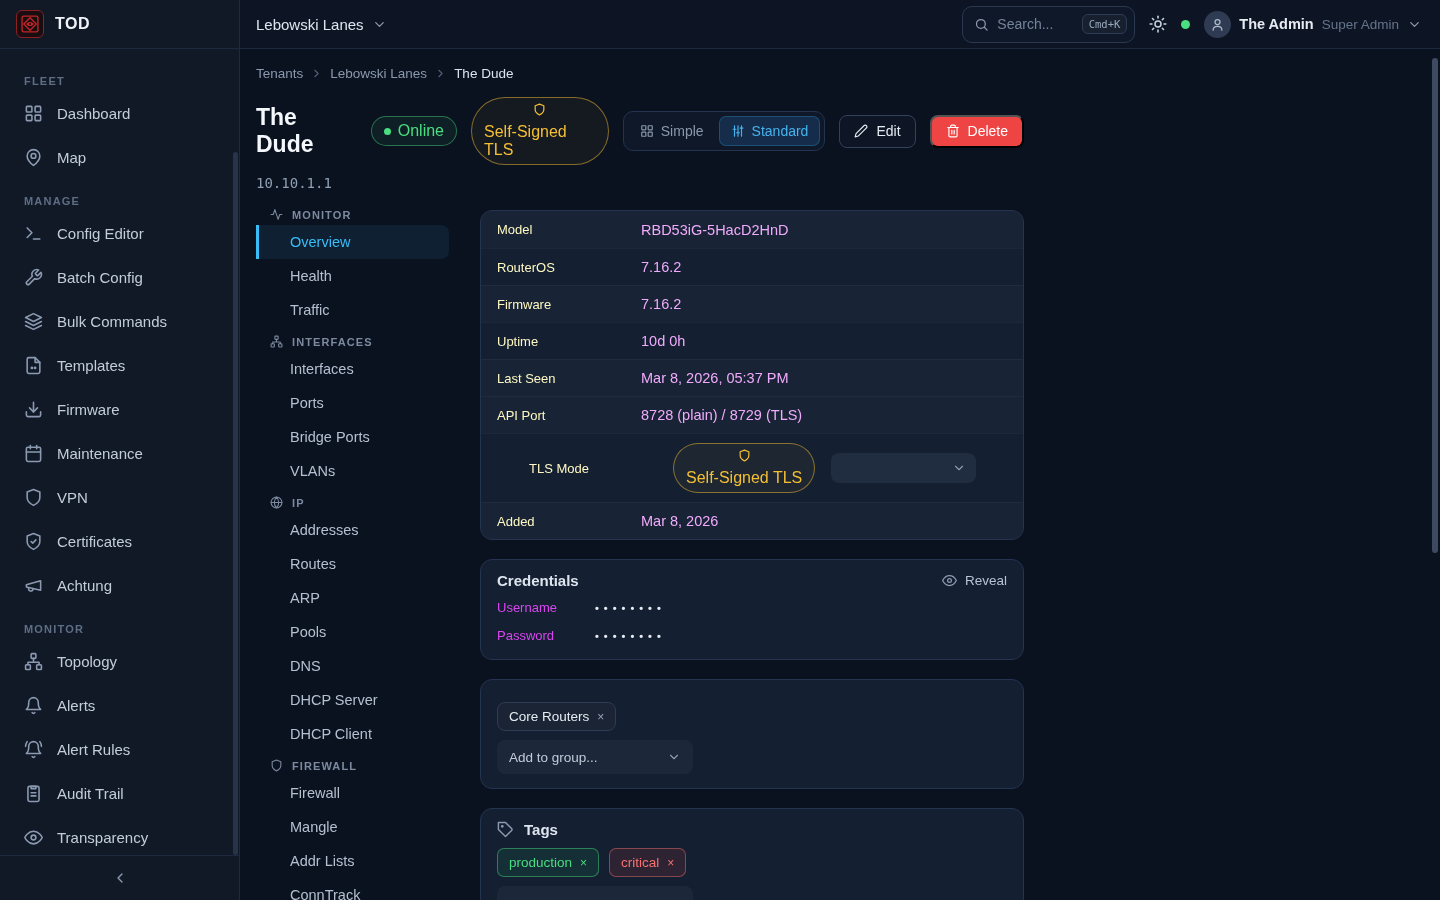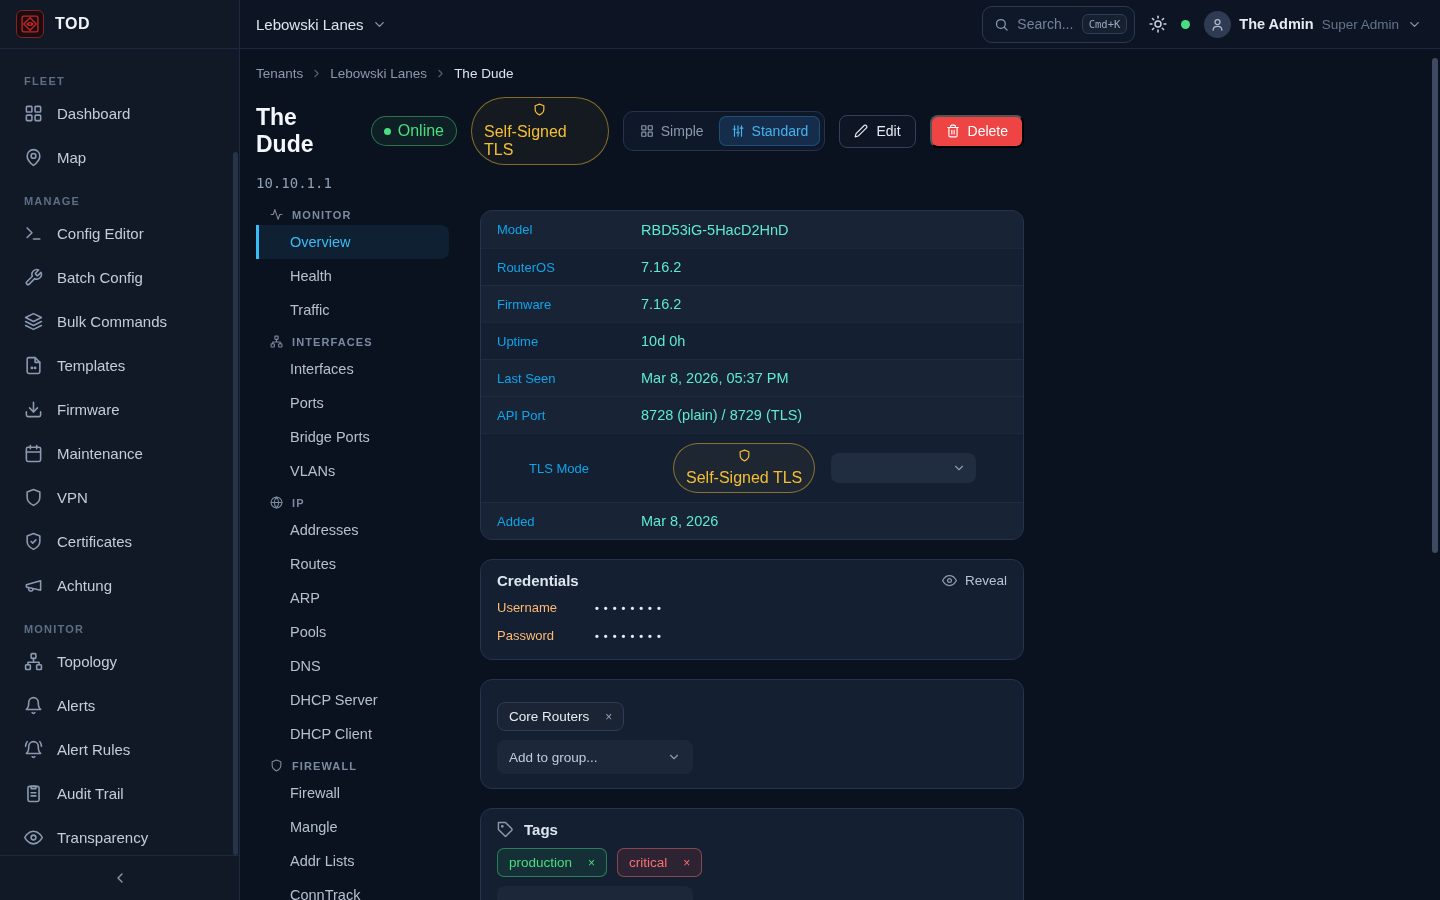--- a/index.html
+++ b/index.html
@@ -28,21 +28,21 @@
     background:#273349; border-radius:3px; }
 
   
   .main { flex:1; display:flex; flex-direction:column; position:relative; background:#0a111f; }
   .topbar { height:49px; min-height:49px; background:#0d1524; border-bottom:1px solid #1d2940;
     display:flex; align-items:center; padding:0 18px 0 16px; }
   .tenant { display:flex; align-items:center; gap:8px; font-size:15px; color:#dde5ef;
     cursor:pointer; }
   .tenant .icn { color:#8b9ab0; }
   .top-right { margin-left:auto; display:flex; align-items:center; gap:14px; }
-  .searchbox { width:153px; height:37px; border:1px solid #2a3850; border-radius:10px;
+  .searchbox { width:173px; height:37px; border:1px solid #2a3850; border-radius:10px;
     background:#0f1829; display:flex; align-items:center; gap:8px; padding:0 7px 0 11px;
     cursor:text; }
   .searchbox .icn { color:#8b9ab0; }
   .search-ph { font-size:14px; color:#74839b; flex:1; }
   .kbd { font-size:10.5px; color:#9aa8bc; border:1px solid #2e3c55; background:#16202f;
     border-radius:6px; padding:3px 6px; font-family:"DejaVu Sans Mono", monospace; }
   .sun-btn { color:#cbd5e1; display:flex; cursor:pointer; }
   .conn-dot { width:9px; height:9px; border-radius:50%; background:#4ade80; }
   .avatar { width:27px; height:27px; border-radius:50%; background:#2e3b52; display:flex;
     align-items:center; justify-content:center; color:#aebbce; }
@@ -90,38 +90,38 @@
     color:#b4c0d0; cursor:pointer; border-left:3px solid transparent; border-radius:0 8px 8px 0; }
   .sn-item.active { color:#38bdf8; background:rgba(56,189,248,.09); border-left-color:#38bdf8; }
 
   
   .cards { margin-left:31px; width:552px; margin-top:10px; }
   .card { background:#141f31; border:1px solid #243350; border-radius:12px; margin-bottom:19px;
     overflow:hidden; }
   .drow { display:flex; align-items:center; padding:9px 16px; min-height:37px; }
   .drow.alt { background:rgba(148,163,184,.035); }
   .drow + .drow { border-top:1px solid rgba(148,163,184,.07); }
-  .drow-label { width:144px; min-width:144px; font-size:13px; color:#0ea5e9; }
-  .drow-value { font-size:14.5px; color:#5eead4;text-align:center; }
+  .drow-label { width:144px; min-width:144px; font-size:13px; color:#fef9c3; }
+  .drow-value { font-size:14.5px; color:#f0abfc;text-align:center; }
   .tls-cell { display:flex; align-items:center; gap:16px; }
   .tls-select { width:145px; height:30px; background:#202c40; border-radius:8px; display:flex;
     align-items:center; justify-content:flex-end; padding:0 10px; color:#8b9ab0; cursor:pointer; }
 
   .card-pad { padding:12px 16px 14px; }
   .card-head { display:flex; align-items:center; gap:10px; font-size:15px; font-weight:700;
     color:#dde5ef; }
   .card-head .icn { color:#8b9ab0; display:flex; }
   .reveal-btn { margin-left:auto; display:flex; align-items:center; gap:8px; font-size:13.5px;
     font-weight:400; color:#b8c4d4; cursor:pointer; }
   .cred-row { display:flex; align-items:center; margin-top:9px; height:19px; }
-  .cred-label { width:98px; font-size:13px; color:#fdba74; }
+  .cred-label { width:98px; font-size:13px; color:#d946ef; }
   .cred-dots { font-size:11px; letter-spacing:5px; color:#e8edf4; font-weight:700; }
 
   .chips-row { display:flex; gap:10px; margin-top:10px; }
-  .chip { display:inline-flex; align-items:center; gap:16px; height:29px; padding:0 11px;
+  .chip { display:inline-flex; align-items:center; gap:8px; height:29px; padding:0 11px;
     border-radius:8px; font-size:13.5px; background:#1a2435; border:1px solid #2e3c55;
     color:#e6ebf2; }
   .chip .x { color:#94a3b8; font-size:12px; cursor:pointer; }
   .chip-green { color:#4ade80; background:rgba(34,197,94,.1);
     border:1px solid rgba(74,222,128,.45); border-radius:7px; }
   .chip-green .x { color:#4ade80; }
   .chip-red { color:#f87171; background:rgba(239,68,68,.12);
     border:1px solid rgba(248,113,113,.45); border-radius:7px; }
   .chip-red .x { color:#f87171; }
   .add-dd { margin-top:9px; width:196px; height:34px; background:#1c2739; border-radius:8px;

